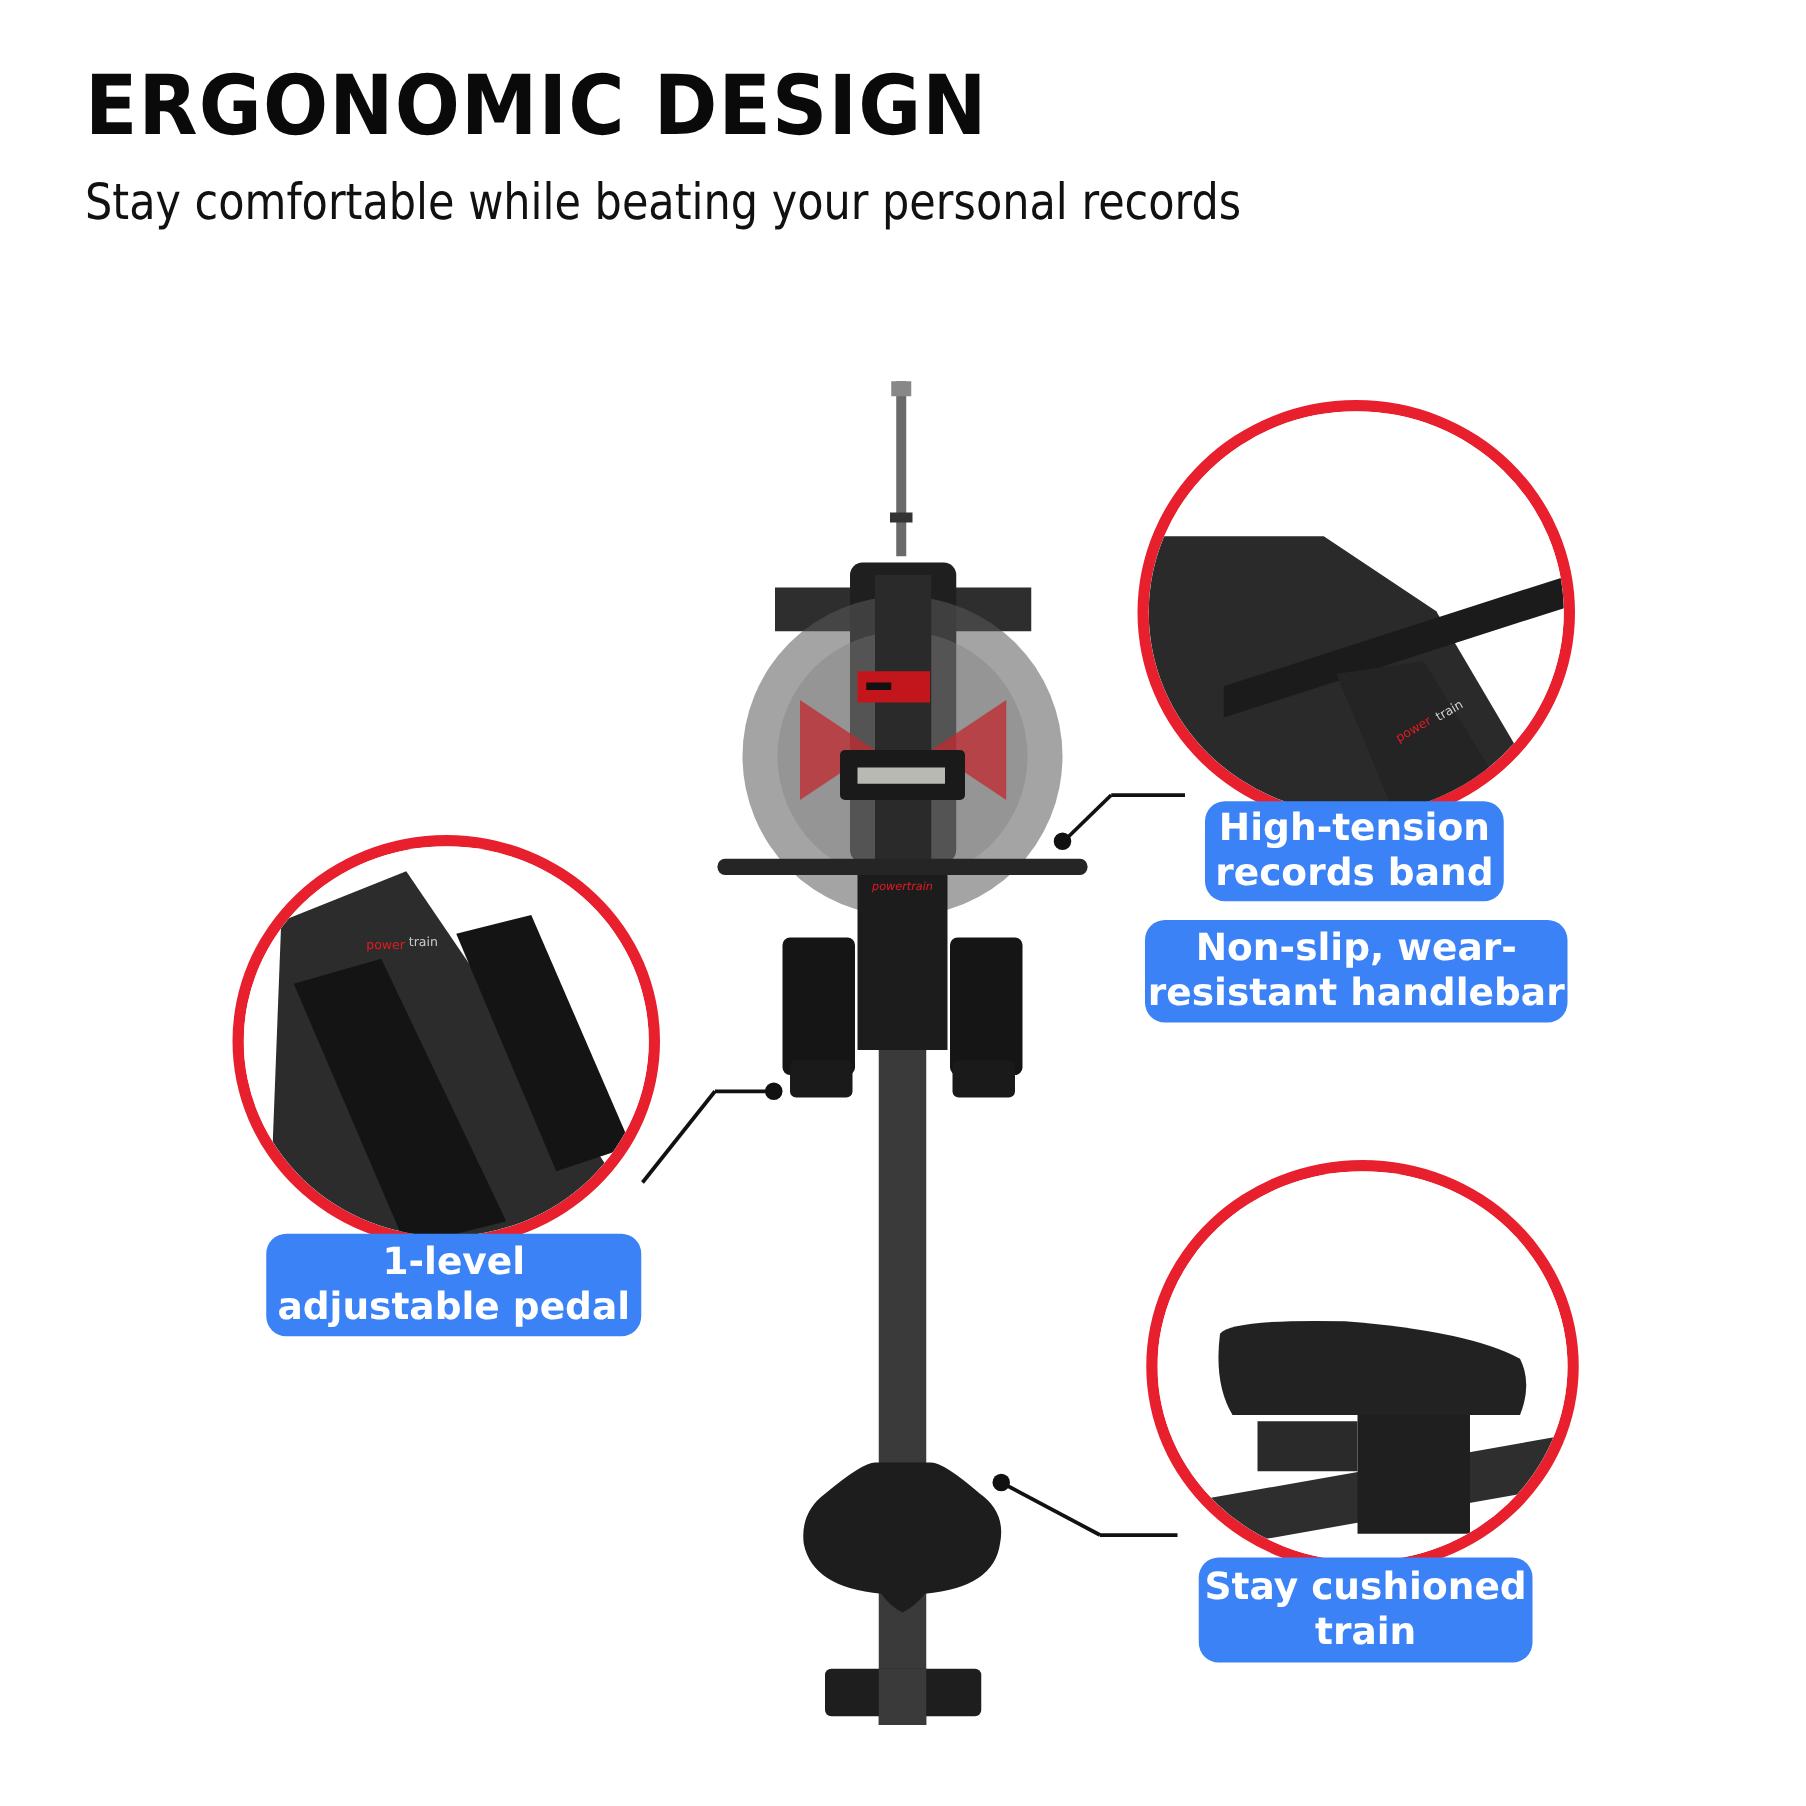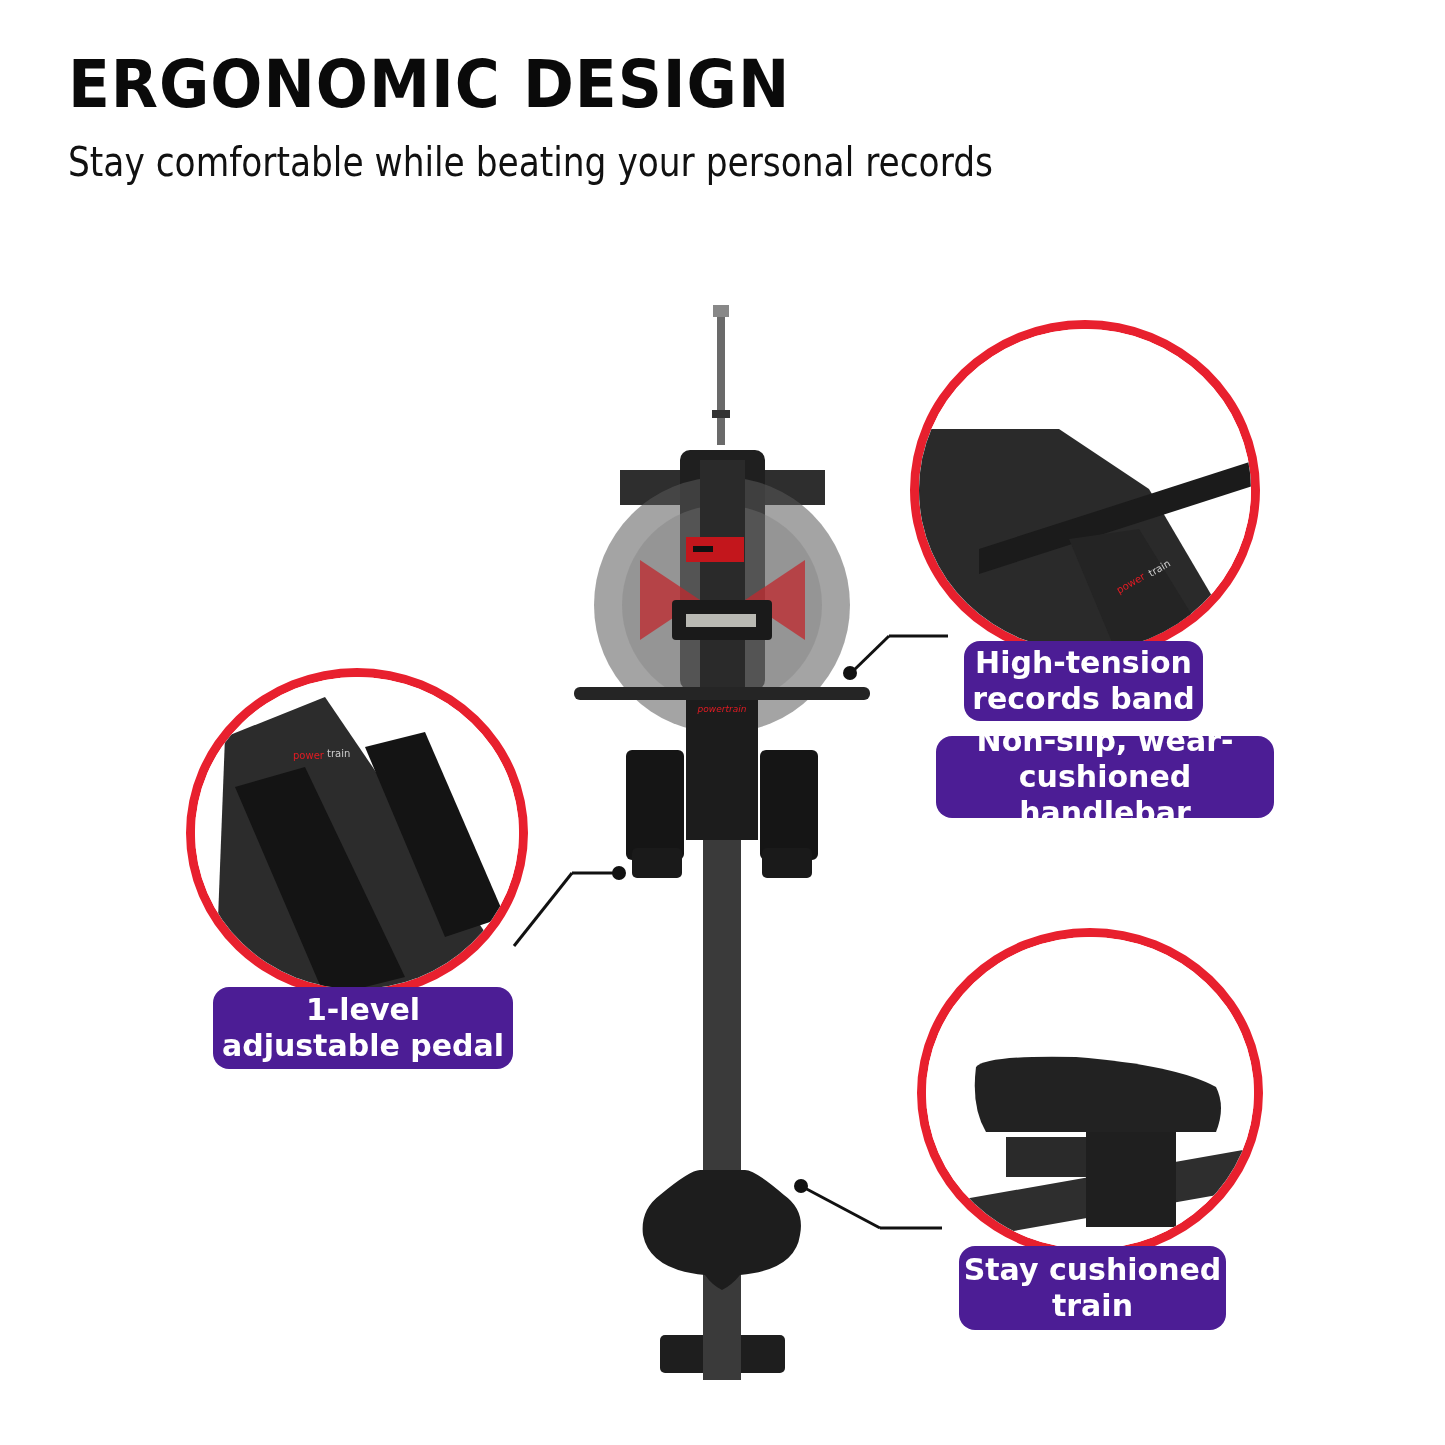--- a/index.html
+++ b/index.html
@@ -1,19 +1,19 @@
 <!DOCTYPE html>
 <html><head>
 <meta charset="utf-8">
 <style>
   html,body{margin:0;padding:0;background:#ffffff;}
   body{width:1445px;height:1445px;position:relative;overflow:hidden;font-family:"DejaVu Sans","Liberation Sans",sans-serif;}
   .title{position:absolute;left:68px;top:52px;font-family:"DejaVu Sans",sans-serif;font-weight:bold;font-size:66px;letter-spacing:1px;color:#0a0a0a;line-height:1;transform:scaleX(0.93);transform-origin:left top;}
   .subtitle{position:absolute;left:68px;top:140px;font-family:"DejaVu Sans",sans-serif;font-size:40px;color:#111;line-height:1.1;transform:scaleX(0.86);transform-origin:left top;}
-  .label{position:absolute;background:#4c1d95;color:#fff;border-radius:16px;font-family:"DejaVu Sans",sans-serif;font-weight:bold;font-size:30px;line-height:36px;text-align:center;display:flex;align-items:center;justify-content:center;}
+  .label{position:absolute;background:#3b82f6;color:#fff;border-radius:16px;font-family:"DejaVu Sans",sans-serif;font-weight:bold;font-size:30px;line-height:36px;text-align:center;display:flex;align-items:center;justify-content:center;}
   .label span{display:block;}
   .circle{position:absolute;border-radius:50%;border:9px solid #e8202e;box-sizing:border-box;overflow:hidden;background:#fff;}
   svg{position:absolute;left:0;top:0;}
 </style>
 </head>
 <body>
 
 <div class="title">ERGONOMIC DESIGN</div>
 <div class="subtitle">Stay comfortable while beating your personal records</div>
 
@@ -100,24 +100,24 @@
   </svg>
 </div>
 
 <div class="label" style="left:964px;top:641px;width:239px;height:80px;">
   <div>
     <span>High-tension</span>
     <span>records band</span>
   </div>
 </div>
 
-<div class="label" style="left:936px;top:736px;width:338px;height:82px;">
+<div class="label" style="left:916px;top:736px;width:338px;height:82px;">
   <div>
     <span>Non-slip, wear-</span>
-    <span>cushioned handlebar</span>
+    <span>resistant handlebar</span>
   </div>
 </div>
 
 <div class="label" style="left:213px;top:987px;width:300px;height:82px;">
   <div>
     <span>1-level</span>
     <span>adjustable pedal</span>
   </div>
 </div>
 

